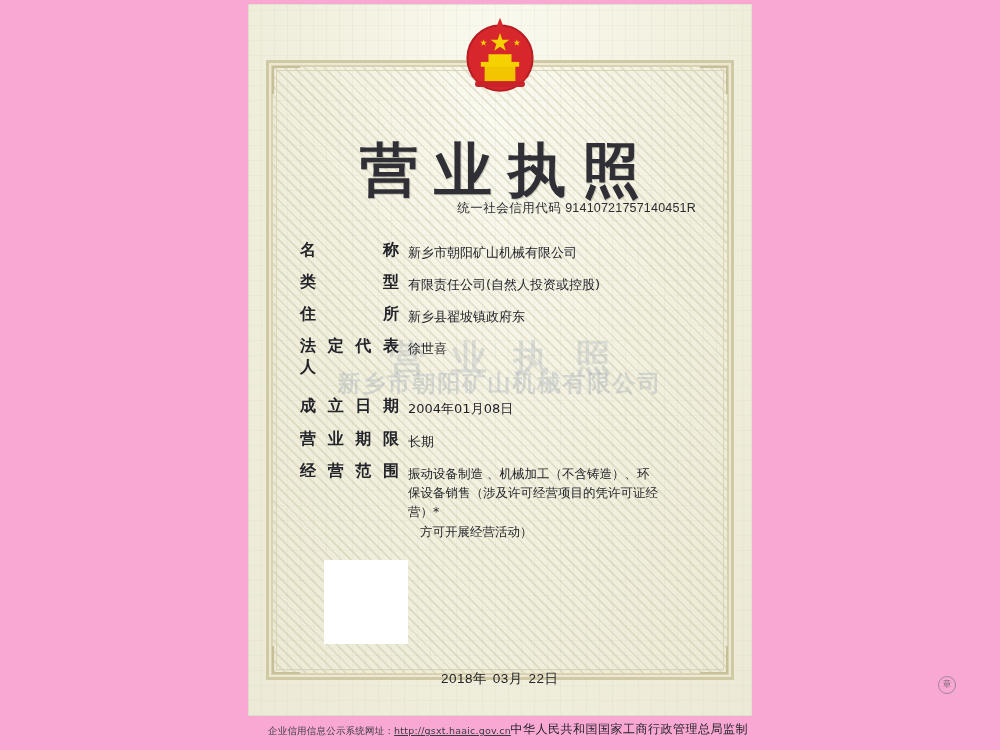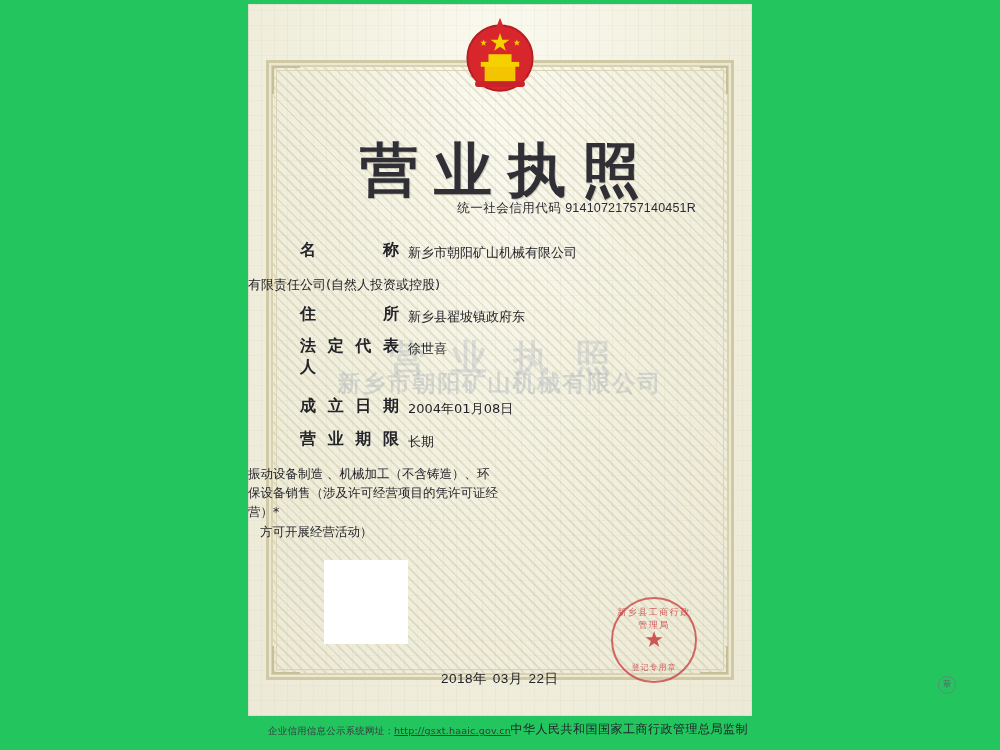--- a/index.html
+++ b/index.html
@@ -9,21 +9,21 @@
     height: 750px;
     background: #ffffff;
     font-family: "Liberation Sans", sans-serif;
   }
 
   #page {
     position: relative;
     width: 1000px;
     height: 750px;
     overflow: hidden;
-    background: #22c55e;
+    background: #f9a8d4;
   }
 
   
   .sheet {
     position: absolute;
     left: 248px;
     top: 4px;
     width: 504px;
     height: 712px;
     background: #f3f2e4;
@@ -358,20 +358,21 @@
     <div class="ghost-name">新乡市朝阳矿山机械有限公司</div>
 
     <div class="fields">
 
       <div class="row">
         <div class="label">名称</div>
         <div class="value">新乡市朝阳矿山机械有限公司</div>
       </div>
 
       <div class="row">
+        <div class="label">类型</div>
         <div class="value">有限责任公司(自然人投资或控股)</div>
       </div>
 
       <div class="row">
         <div class="label">住所</div>
         <div class="value">新乡县翟坡镇政府东</div>
       </div>
 
       <div class="row">
         <div class="label">法定代表人</div>
@@ -385,39 +386,35 @@
         <div class="label">成立日期</div>
         <div class="value cn-num">2004年01月08日</div>
       </div>
 
       <div class="row">
         <div class="label">营业期限</div>
         <div class="value">长期</div>
       </div>
 
       <div class="row">
+        <div class="label">经营范围</div>
         <div class="value small">
           <span class="scope-line">振动设备制造 、机械加工（不含铸造）、环</span>
           <span class="scope-line">保设备销售（涉及许可经营项目的凭许可证经</span>
           <span class="scope-line">营）*</span>
           <span class="scope-line indent">方可开展经营活动）</span>
         </div>
       </div>
 
     </div>
 
     <div class="qr">
       <div class="qr-grid" id="qr-grid"><i></i><i></i><i></i><i></i><i></i><i></i><i></i><i style="background: rgb(255, 255, 255);"></i><i style="background: rgb(255, 255, 255);"></i><i style="background: rgb(255, 255, 255);"></i><i style="background: rgb(255, 255, 255);"></i><i style="background: rgb(255, 255, 255);"></i><i></i><i style="background: rgb(255, 255, 255);"></i><i style="background: rgb(255, 255, 255);"></i><i></i><i style="background: rgb(255, 255, 255);"></i><i style="background: rgb(255, 255, 255);"></i><i></i><i></i><i></i><i></i><i></i><i></i><i></i><i></i><i></i><i></i><i></i><i></i><i></i><i></i><i></i><i style="background: rgb(255, 255, 255);"></i><i style="background: rgb(255, 255, 255);"></i><i style="background: rgb(255, 255, 255);"></i><i></i><i style="background: rgb(255, 255, 255);"></i><i></i><i style="background: rgb(255, 255, 255);"></i><i></i><i style="background: rgb(255, 255, 255);"></i><i></i><i></i><i></i><i></i><i></i><i></i><i></i><i></i><i></i><i></i><i style="background: rgb(255, 255, 255);"></i><i style="background: rgb(255, 255, 255);"></i><i style="background: rgb(255, 255, 255);"></i><i></i><i></i><i style="background: rgb(255, 255, 255);"></i><i style="background: rgb(255, 255, 255);"></i><i></i><i style="background: rgb(255, 255, 255);"></i><i style="background: rgb(255, 255, 255);"></i><i style="background: rgb(255, 255, 255);"></i><i></i><i></i><i></i><i style="background: rgb(255, 255, 255);"></i><i style="background: rgb(255, 255, 255);"></i><i></i><i></i><i style="background: rgb(255, 255, 255);"></i><i style="background: rgb(255, 255, 255);"></i><i style="background: rgb(255, 255, 255);"></i><i></i><i></i><i></i><i></i><i style="background: rgb(255, 255, 255);"></i><i></i><i style="background: rgb(255, 255, 255);"></i><i></i><i></i><i></i><i style="background: rgb(255, 255, 255);"></i><i style="background: rgb(255, 255, 255);"></i><i style="background: rgb(255, 255, 255);"></i><i style="background: rgb(255, 255, 255);"></i><i style="background: rgb(255, 255, 255);"></i><i style="background: rgb(255, 255, 255);"></i><i></i><i style="background: rgb(255, 255, 255);"></i><i style="background: rgb(255, 255, 255);"></i><i style="background: rgb(255, 255, 255);"></i><i></i><i></i><i style="background: rgb(255, 255, 255);"></i><i></i><i style="background: rgb(255, 255, 255);"></i><i></i><i></i><i></i><i></i><i style="background: rgb(255, 255, 255);"></i><i style="background: rgb(255, 255, 255);"></i><i style="background: rgb(255, 255, 255);"></i><i></i><i></i><i></i><i></i><i style="background: rgb(255, 255, 255);"></i><i style="background: rgb(255, 255, 255);"></i><i></i><i></i><i></i><i></i><i style="background: rgb(255, 255, 255);"></i><i style="background: rgb(255, 255, 255);"></i><i></i><i></i><i></i><i style="background: rgb(255, 255, 255);"></i><i style="background: rgb(255, 255, 255);"></i><i style="background: rgb(255, 255, 255);"></i><i></i><i></i><i></i><i></i><i></i><i></i><i></i><i></i><i></i><i></i><i style="background: rgb(255, 255, 255);"></i><i></i><i style="background: rgb(255, 255, 255);"></i><i></i><i></i><i style="background: rgb(255, 255, 255);"></i><i></i><i></i><i></i><i style="background: rgb(255, 255, 255);"></i><i></i><i></i><i></i><i></i><i></i><i></i><i></i><i></i><i></i><i></i><i></i><i></i><i></i><i></i><i></i><i style="background: rgb(255, 255, 255);"></i><i style="background: rgb(255, 255, 255);"></i><i style="background: rgb(255, 255, 255);"></i><i style="background: rgb(255, 255, 255);"></i><i></i><i></i><i style="background: rgb(255, 255, 255);"></i><i style="background: rgb(255, 255, 255);"></i><i style="background: rgb(255, 255, 255);"></i><i style="background: rgb(255, 255, 255);"></i><i></i><i></i><i></i><i></i><i></i><i></i><i></i><i></i><i style="background: rgb(255, 255, 255);"></i><i style="background: rgb(255, 255, 255);"></i><i style="background: rgb(255, 255, 255);"></i><i></i><i></i><i style="background: rgb(255, 255, 255);"></i><i></i><i></i><i></i><i style="background: rgb(255, 255, 255);"></i><i style="background: rgb(255, 255, 255);"></i><i></i><i style="background: rgb(255, 255, 255);"></i><i></i><i style="background: rgb(255, 255, 255);"></i><i></i><i></i><i style="background: rgb(255, 255, 255);"></i><i></i><i style="background: rgb(255, 255, 255);"></i><i></i><i style="background: rgb(255, 255, 255);"></i><i></i><i style="background: rgb(255, 255, 255);"></i><i style="background: rgb(255, 255, 255);"></i><i style="background: rgb(255, 255, 255);"></i><i style="background: rgb(255, 255, 255);"></i><i></i><i style="background: rgb(255, 255, 255);"></i><i></i><i style="background: rgb(255, 255, 255);"></i><i></i><i style="background: rgb(255, 255, 255);"></i><i style="background: rgb(255, 255, 255);"></i><i></i><i></i><i style="background: rgb(255, 255, 255);"></i><i></i><i></i><i></i><i></i><i></i><i style="background: rgb(255, 255, 255);"></i><i style="background: rgb(255, 255, 255);"></i><i style="background: rgb(255, 255, 255);"></i><i style="background: rgb(255, 255, 255);"></i><i style="background: rgb(255, 255, 255);"></i><i></i><i style="background: rgb(255, 255, 255);"></i><i></i><i style="background: rgb(255, 255, 255);"></i><i style="background: rgb(255, 255, 255);"></i><i style="background: rgb(255, 255, 255);"></i><i style="background: rgb(255, 255, 255);"></i><i style="background: rgb(255, 255, 255);"></i><i></i><i style="background: rgb(255, 255, 255);"></i><i style="background: rgb(255, 255, 255);"></i><i style="background: rgb(255, 255, 255);"></i><i style="background: rgb(255, 255, 255);"></i><i style="background: rgb(255, 255, 255);"></i><i></i><i></i><i style="background: rgb(255, 255, 255);"></i><i></i><i></i><i></i><i style="background: rgb(255, 255, 255);"></i><i></i><i></i><i></i><i></i><i></i><i style="background: rgb(255, 255, 255);"></i><i></i><i></i><i></i><i style="background: rgb(255, 255, 255);"></i><i style="background: rgb(255, 255, 255);"></i><i style="background: rgb(255, 255, 255);"></i><i style="background: rgb(255, 255, 255);"></i><i style="background: rgb(255, 255, 255);"></i><i></i><i style="background: rgb(255, 255, 255);"></i><i style="background: rgb(255, 255, 255);"></i><i style="background: rgb(255, 255, 255);"></i><i></i><i style="background: rgb(255, 255, 255);"></i><i style="background: rgb(255, 255, 255);"></i><i></i><i></i><i style="background: rgb(255, 255, 255);"></i><i></i><i></i><i></i><i></i><i></i><i></i><i></i><i></i><i style="background: rgb(255, 255, 255);"></i><i style="background: rgb(255, 255, 255);"></i><i style="background: rgb(255, 255, 255);"></i><i style="background: rgb(255, 255, 255);"></i><i style="background: rgb(255, 255, 255);"></i><i></i><i style="background: rgb(255, 255, 255);"></i><i></i><i></i><i style="background: rgb(255, 255, 255);"></i><i></i><i></i><i></i><i></i><i></i><i style="background: rgb(255, 255, 255);"></i><i></i><i></i><i style="background: rgb(255, 255, 255);"></i><i style="background: rgb(255, 255, 255);"></i><i style="background: rgb(255, 255, 255);"></i><i style="background: rgb(255, 255, 255);"></i><i></i><i></i><i style="background: rgb(255, 255, 255);"></i><i style="background: rgb(255, 255, 255);"></i><i></i><i></i><i></i><i></i><i style="background: rgb(255, 255, 255);"></i><i></i><i></i><i style="background: rgb(255, 255, 255);"></i><i style="background: rgb(255, 255, 255);"></i><i style="background: rgb(255, 255, 255);"></i><i></i><i style="background: rgb(255, 255, 255);"></i><i></i><i></i><i></i><i style="background: rgb(255, 255, 255);"></i><i style="background: rgb(255, 255, 255);"></i><i></i><i></i><i></i><i></i><i></i><i></i><i style="background: rgb(255, 255, 255);"></i><i style="background: rgb(255, 255, 255);"></i><i style="background: rgb(255, 255, 255);"></i><i style="background: rgb(255, 255, 255);"></i><i></i><i></i><i style="background: rgb(255, 255, 255);"></i><i></i><i style="background: rgb(255, 255, 255);"></i><i style="background: rgb(255, 255, 255);"></i><i></i><i></i><i style="background: rgb(255, 255, 255);"></i><i style="background: rgb(255, 255, 255);"></i><i style="background: rgb(255, 255, 255);"></i><i></i><i></i><i style="background: rgb(255, 255, 255);"></i><i></i><i></i><i></i><i></i><i style="background: rgb(255, 255, 255);"></i><i style="background: rgb(255, 255, 255);"></i><i></i><i></i><i style="background: rgb(255, 255, 255);"></i><i style="background: rgb(255, 255, 255);"></i><i style="background: rgb(255, 255, 255);"></i><i style="background: rgb(255, 255, 255);"></i><i style="background: rgb(255, 255, 255);"></i><i></i><i style="background: rgb(255, 255, 255);"></i><i style="background: rgb(255, 255, 255);"></i><i></i><i style="background: rgb(255, 255, 255);"></i><i></i><i style="background: rgb(255, 255, 255);"></i><i></i><i style="background: rgb(255, 255, 255);"></i><i></i><i style="background: rgb(255, 255, 255);"></i><i style="background: rgb(255, 255, 255);"></i><i style="background: rgb(255, 255, 255);"></i><i></i><i style="background: rgb(255, 255, 255);"></i><i style="background: rgb(255, 255, 255);"></i><i></i><i></i><i></i><i></i><i style="background: rgb(255, 255, 255);"></i><i style="background: rgb(255, 255, 255);"></i><i style="background: rgb(255, 255, 255);"></i><i></i><i></i><i style="background: rgb(255, 255, 255);"></i><i style="background: rgb(255, 255, 255);"></i><i style="background: rgb(255, 255, 255);"></i><i style="background: rgb(255, 255, 255);"></i><i style="background: rgb(255, 255, 255);"></i><i style="background: rgb(255, 255, 255);"></i><i></i><i style="background: rgb(255, 255, 255);"></i><i></i><i></i><i></i><i></i><i></i><i style="background: rgb(255, 255, 255);"></i><i style="background: rgb(255, 255, 255);"></i><i></i><i></i><i style="background: rgb(255, 255, 255);"></i><i style="background: rgb(255, 255, 255);"></i><i></i><i></i><i></i><i></i><i style="background: rgb(255, 255, 255);"></i><i style="background: rgb(255, 255, 255);"></i><i style="background: rgb(255, 255, 255);"></i><i style="background: rgb(255, 255, 255);"></i><i style="background: rgb(255, 255, 255);"></i><i></i><i style="background: rgb(255, 255, 255);"></i><i></i><i style="background: rgb(255, 255, 255);"></i><i style="background: rgb(255, 255, 255);"></i><i></i><i style="background: rgb(255, 255, 255);"></i><i style="background: rgb(255, 255, 255);"></i><i></i><i></i><i style="background: rgb(255, 255, 255);"></i><i style="background: rgb(255, 255, 255);"></i><i></i><i></i><i style="background: rgb(255, 255, 255);"></i><i></i><i></i><i></i><i></i><i></i><i style="background: rgb(255, 255, 255);"></i><i style="background: rgb(255, 255, 255);"></i><i style="background: rgb(255, 255, 255);"></i><i></i><i></i><i style="background: rgb(255, 255, 255);"></i><i></i><i style="background: rgb(255, 255, 255);"></i><i style="background: rgb(255, 255, 255);"></i><i style="background: rgb(255, 255, 255);"></i><i style="background: rgb(255, 255, 255);"></i><i style="background: rgb(255, 255, 255);"></i><i style="background: rgb(255, 255, 255);"></i><i style="background: rgb(255, 255, 255);"></i><i></i><i></i><i></i><i></i><i></i><i style="background: rgb(255, 255, 255);"></i><i></i><i></i><i></i><i></i><i></i><i></i><i></i><i></i><i style="background: rgb(255, 255, 255);"></i><i></i><i style="background: rgb(255, 255, 255);"></i><i></i><i></i><i style="background: rgb(255, 255, 255);"></i><i></i><i style="background: rgb(255, 255, 255);"></i><i></i><i style="background: rgb(255, 255, 255);"></i><i style="background: rgb(255, 255, 255);"></i><i style="background: rgb(255, 255, 255);"></i><i style="background: rgb(255, 255, 255);"></i><i style="background: rgb(255, 255, 255);"></i><i style="background: rgb(255, 255, 255);"></i><i></i><i></i><i></i><i></i><i></i><i></i><i></i><i></i><i></i><i></i><i></i><i></i><i style="background: rgb(255, 255, 255);"></i><i></i><i style="background: rgb(255, 255, 255);"></i><i style="background: rgb(255, 255, 255);"></i><i style="background: rgb(255, 255, 255);"></i><i style="background: rgb(255, 255, 255);"></i><i style="background: rgb(255, 255, 255);"></i><i style="background: rgb(255, 255, 255);"></i><i></i><i style="background: rgb(255, 255, 255);"></i><i style="background: rgb(255, 255, 255);"></i><i style="background: rgb(255, 255, 255);"></i><i style="background: rgb(255, 255, 255);"></i><i></i><i></i><i style="background: rgb(255, 255, 255);"></i><i></i><i></i><i style="background: rgb(255, 255, 255);"></i><i style="background: rgb(255, 255, 255);"></i><i style="background: rgb(255, 255, 255);"></i><i></i><i></i><i></i><i style="background: rgb(255, 255, 255);"></i><i></i><i></i><i style="background: rgb(255, 255, 255);"></i><i></i><i style="background: rgb(255, 255, 255);"></i><i style="background: rgb(255, 255, 255);"></i><i style="background: rgb(255, 255, 255);"></i><i></i><i style="background: rgb(255, 255, 255);"></i><i></i><i style="background: rgb(255, 255, 255);"></i><i style="background: rgb(255, 255, 255);"></i><i style="background: rgb(255, 255, 255);"></i><i style="background: rgb(255, 255, 255);"></i><i style="background: rgb(255, 255, 255);"></i><i style="background: rgb(255, 255, 255);"></i><i></i><i></i><i style="background: rgb(255, 255, 255);"></i><i></i><i style="background: rgb(255, 255, 255);"></i><i></i><i></i><i></i><i style="background: rgb(255, 255, 255);"></i><i style="background: rgb(255, 255, 255);"></i><i></i><i></i><i></i><i></i><i></i><i style="background: rgb(255, 255, 255);"></i><i style="background: rgb(255, 255, 255);"></i><i style="background: rgb(255, 255, 255);"></i><i></i><i></i><i style="background: rgb(255, 255, 255);"></i><i></i><i style="background: rgb(255, 255, 255);"></i><i style="background: rgb(255, 255, 255);"></i><i style="background: rgb(255, 255, 255);"></i><i></i><i></i><i style="background: rgb(255, 255, 255);"></i><i style="background: rgb(255, 255, 255);"></i><i style="background: rgb(255, 255, 255);"></i><i></i><i></i><i style="background: rgb(255, 255, 255);"></i><i style="background: rgb(255, 255, 255);"></i><i style="background: rgb(255, 255, 255);"></i><i style="background: rgb(255, 255, 255);"></i><i></i><i style="background: rgb(255, 255, 255);"></i><i style="background: rgb(255, 255, 255);"></i><i style="background: rgb(255, 255, 255);"></i><i style="background: rgb(255, 255, 255);"></i><i style="background: rgb(255, 255, 255);"></i><i style="background: rgb(255, 255, 255);"></i><i></i><i style="background: rgb(255, 255, 255);"></i><i></i><i></i><i></i><i style="background: rgb(255, 255, 255);"></i><i></i><i></i><i></i><i></i><i></i><i></i><i></i><i></i><i style="background: rgb(255, 255, 255);"></i><i style="background: rgb(255, 255, 255);"></i><i style="background: rgb(255, 255, 255);"></i><i></i><i style="background: rgb(255, 255, 255);"></i><i style="background: rgb(255, 255, 255);"></i><i></i><i style="background: rgb(255, 255, 255);"></i><i></i><i style="background: rgb(255, 255, 255);"></i><i style="background: rgb(255, 255, 255);"></i><i style="background: rgb(255, 255, 255);"></i><i></i><i></i><i style="background: rgb(255, 255, 255);"></i><i style="background: rgb(255, 255, 255);"></i><i style="background: rgb(255, 255, 255);"></i><i></i><i></i><i></i><i></i><i></i><i></i><i></i><i></i><i style="background: rgb(255, 255, 255);"></i><i style="background: rgb(255, 255, 255);"></i><i></i><i style="background: rgb(255, 255, 255);"></i><i></i><i style="background: rgb(255, 255, 255);"></i><i style="background: rgb(255, 255, 255);"></i><i></i><i style="background: rgb(255, 255, 255);"></i><i style="background: rgb(255, 255, 255);"></i><i></i><i style="background: rgb(255, 255, 255);"></i><i></i><i style="background: rgb(255, 255, 255);"></i><i></i><i style="background: rgb(255, 255, 255);"></i><i></i><i style="background: rgb(255, 255, 255);"></i></div>
     </div>
 
-    <div class="seal">
-      <div class="seal-top">新乡县工商行政管理局</div>
-      <div class="star">★</div>
-      <div class="seal-bottom">登记专用章</div>
-    </div>
 
 
     <div class="date-line">
       <span class="n">2018</span><span>年</span>
       <span class="n">03</span><span>月</span>
       <span class="n">22</span><span>日</span>
     </div>
 
     <div class="seal-mark">章</div>
 

